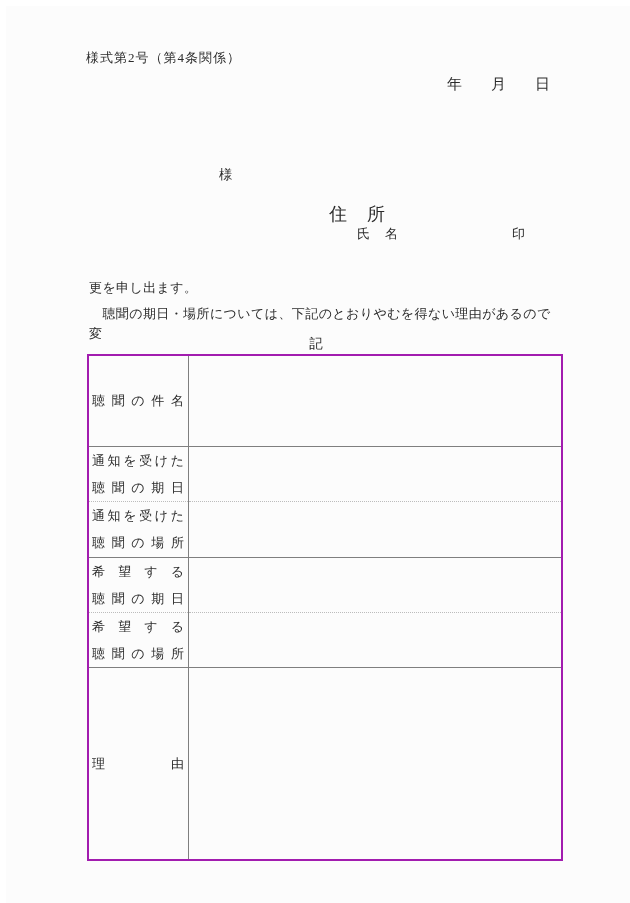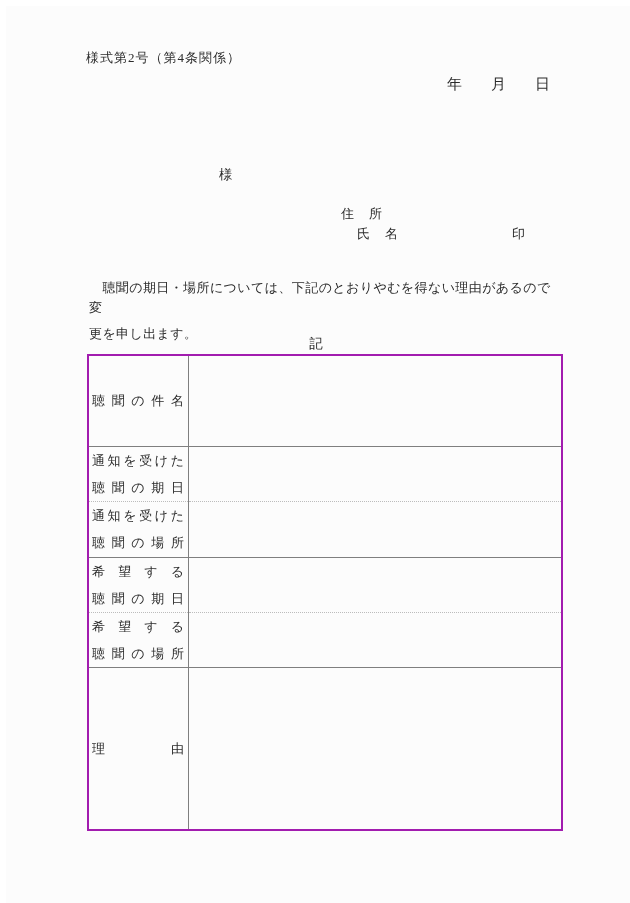--- a/index.html
+++ b/index.html
@@ -34,22 +34,22 @@
     text-align: center;
     font-size: 14.5px; line-height: 18px;
     letter-spacing: 7.5px;
     padding-left: 8px;
   }
   .recipient {
     left: 210px; top: 158px;
     font-size: 13.5px; line-height: 16px;
   }
   .address-label {
-    left: 332px; top: 197px;
-    font-size: 13px; line-height: 16px;
+    left: 320px; top: 197px;
+    font-size: 18px; line-height: 16px;
     letter-spacing: 1px; white-space: pre;
   }
   .name-label {
     left: 348px; top: 217px;
     font-size: 13px; line-height: 16px;
     letter-spacing: 1px; white-space: pre;
   }
   .seal-label {
     left: 503px; top: 217px;
     font-size: 13px; line-height: 16px;
@@ -92,41 +92,41 @@
     text-align-last: justify;
     -moz-text-align-last: justify;
   }
   .label-line:empty { display: none; }
 
   tr.row-subject        { height: 91px; }
   tr.row-notified-date  { height: 53px; }
   tr.row-notified-place { height: 56px; }
   tr.row-desired-date   { height: 54px; }
   tr.row-desired-place  { height: 52px; }
-  tr.row-reason         { height: 163px; margin-left: 20px; }
+  tr.row-reason         { height: 193px; margin-left: 20px; }
 </style>
 </head>
 <body>
 
 <div class="page">
 
   <div class="abs form-number">様式第2号（第4条関係）</div>
 
   <div class="abs date-line">年　月　日</div>
 
 
   <div class="abs recipient">様</div>
 
   <div class="abs address-label">住　所</div>
   <div class="abs name-label">氏　名</div>
   <div class="abs seal-label">印</div>
 
   <div class="abs body-text">
+    <div>更を申し出ます。</div>
     <div>　聴聞の期日・場所については、下記のとおりやむを得ない理由があるので変</div>
-    <div>更を申し出ます。</div>
   </div>
 
   <div class="abs record-heading">記</div>
 
   <div class="abs form-table-wrap">
     <table class="form-table">
       <tbody>
         <tr class="row-subject">
           <td class="label-cell">
             <div class="label-line">聴聞の件名</div>

